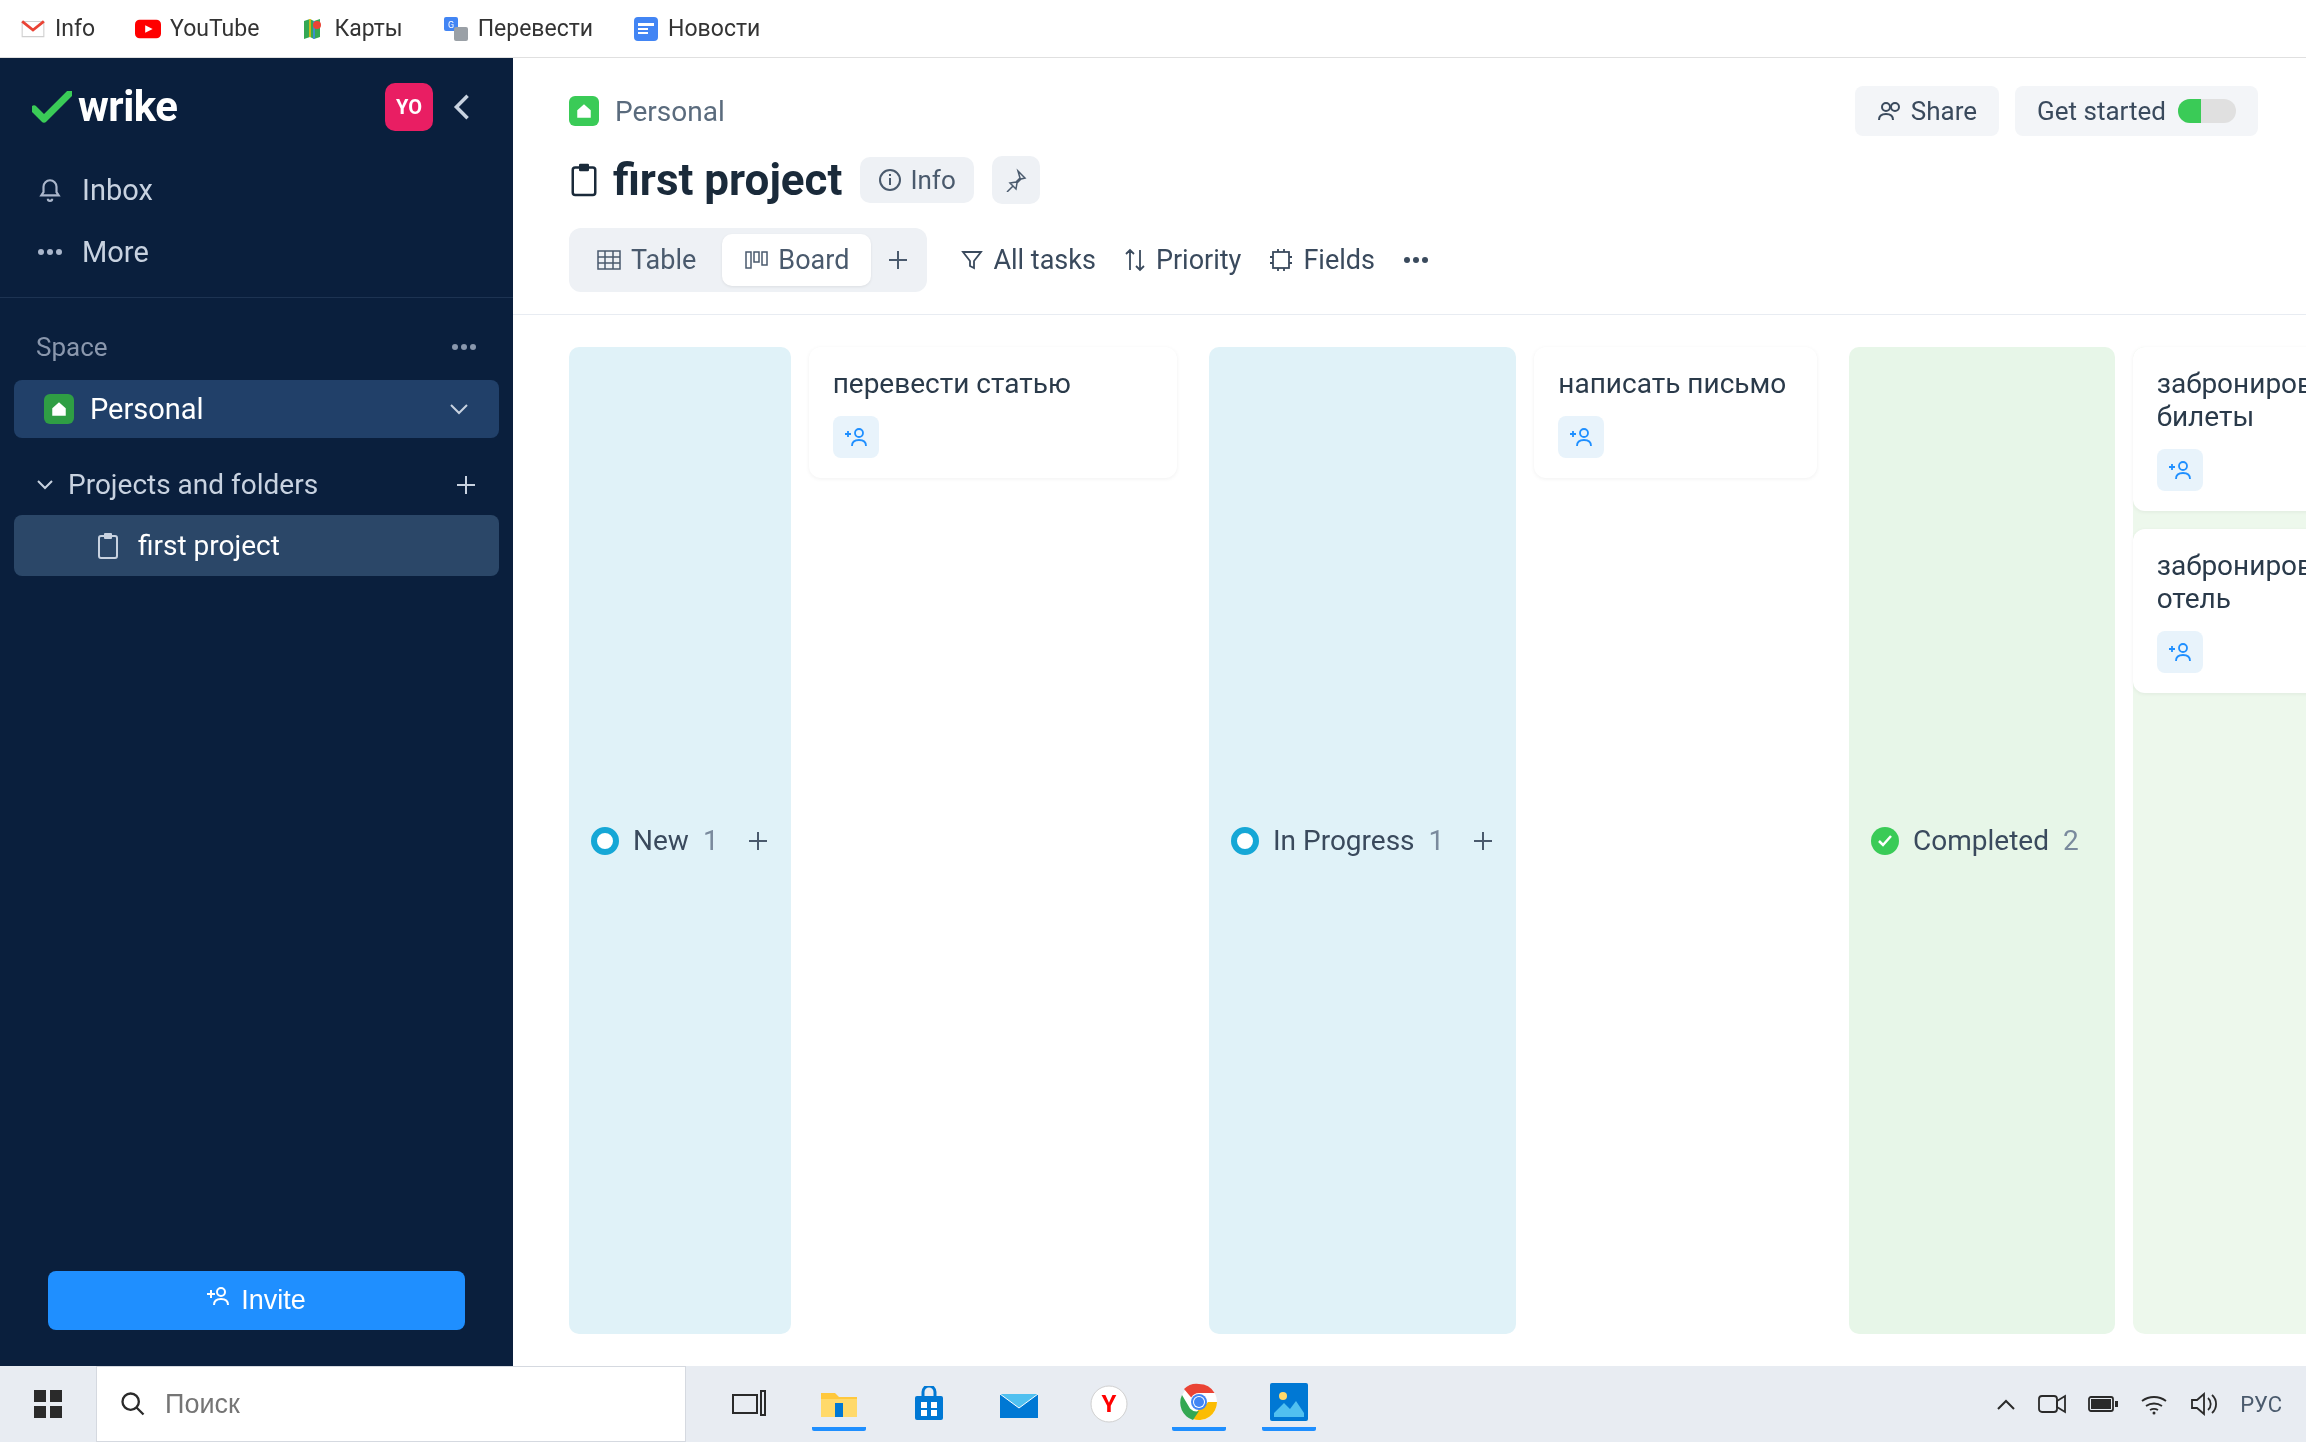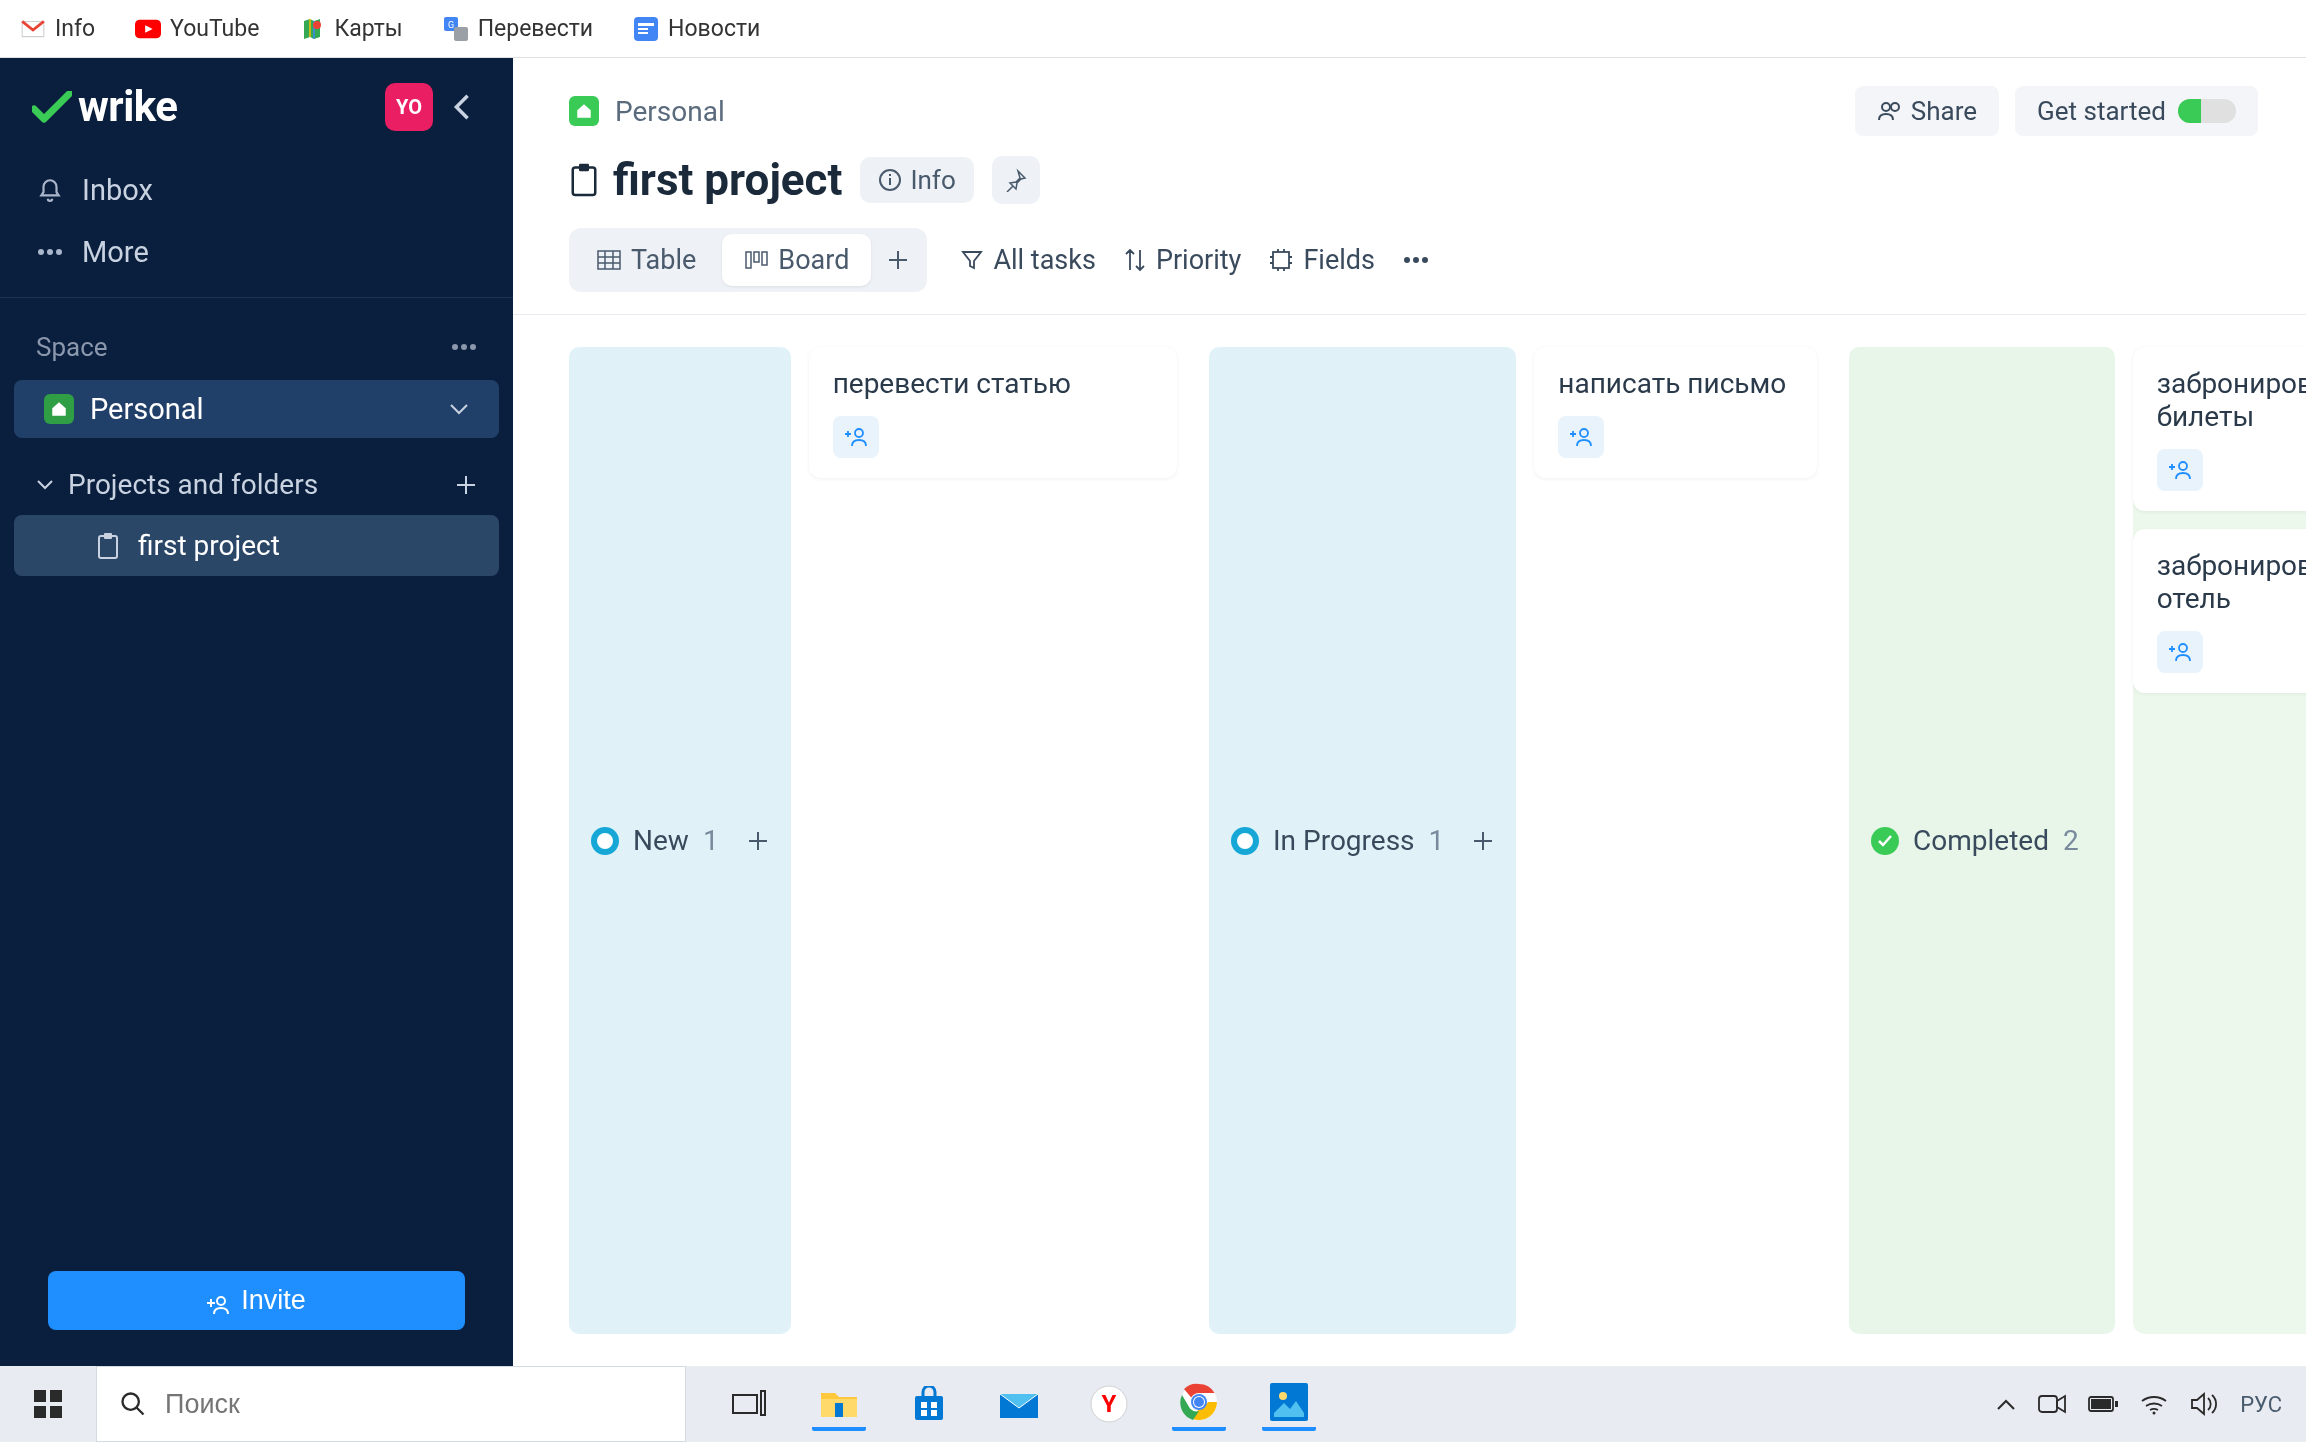--- a/index.html
+++ b/index.html
@@ -31,21 +31,21 @@
 .space-row .spacer { flex:1; }
 .space-row.selected { background: #214069; color:#fff;}
 .space-row .home-badge { width:30px; height:30px; background:#2f9e44; border-radius:6px; display:flex; align-items:center; justify-content:center; color:#fff; font-size:18px;}
 
 .projects-header { display:flex; align-items:center; gap:14px; padding: 30px 36px 14px 36px; font-size:28px; color:#c8d2e0; }
 .projects-header .spacer { flex:1;}
 .proj-row { display:flex; align-items:center; gap:18px; padding: 14px 30px 14px 82px; margin: 0 14px; border-radius:8px; font-size:28px; cursor:pointer;}
 .proj-row.active { background:#2b4768; color:#fff;}
 
 .sidebar-footer { margin-top:auto; padding: 24px 48px 36px 48px;}
-.invite-btn { width:100%; background:#1f8fff; color:#fff; border:none; border-radius:8px; padding: 14px 0; font-size:27px; display:flex; align-items:flex-end; justify-content:center; gap:10px; cursor:pointer;}
+.invite-btn { width:100%; background:#1f8fff; color:#fff; border:none; border-radius:8px; padding: 14px 0; font-size:27px; display:flex; align-items:flex-start; justify-content:center; gap:10px; cursor:pointer;}
 
 
 .main { flex:1; display:flex; flex-direction:column; overflow:hidden;}
 .main-header { padding: 28px 48px 0 56px; display:flex; align-items:center; gap:16px; font-size:28px; color:#5a6b7d;}
 .main-header .home-badge2 { width:30px; height:30px; background:#3acb57; border-radius:6px; display:flex; align-items:center; justify-content:center; color:#fff; font-size:18px;}
 .main-header .spacer { flex:1;}
 .share-btn { display:flex; align-items:center; gap:8px; background:#f3f5f8; padding:10px 22px; border-radius:8px; cursor:pointer; color:#3a4a5d; font-size:26px;}
 .getstarted-btn { display:flex; align-items:center; gap:12px; background:#f3f5f8; padding:10px 22px; border-radius:8px; cursor:pointer; color:#3a4a5d; font-size:26px;}
 .progress-chip { width:58px; height:24px; background:#e0e0e0; border-radius:12px; position:relative; overflow:hidden;}
 .progress-chip .fill { position:absolute; left:0; top:0; bottom:0; width:40%; background:#3acb57;}

